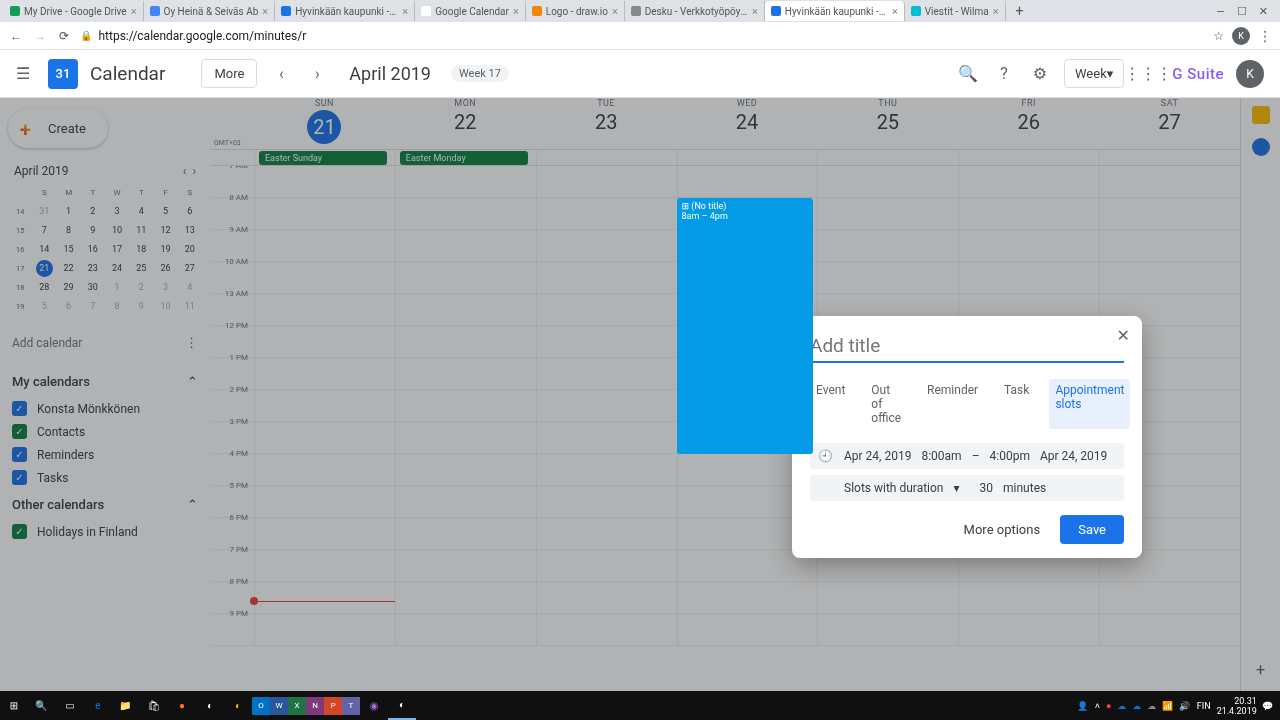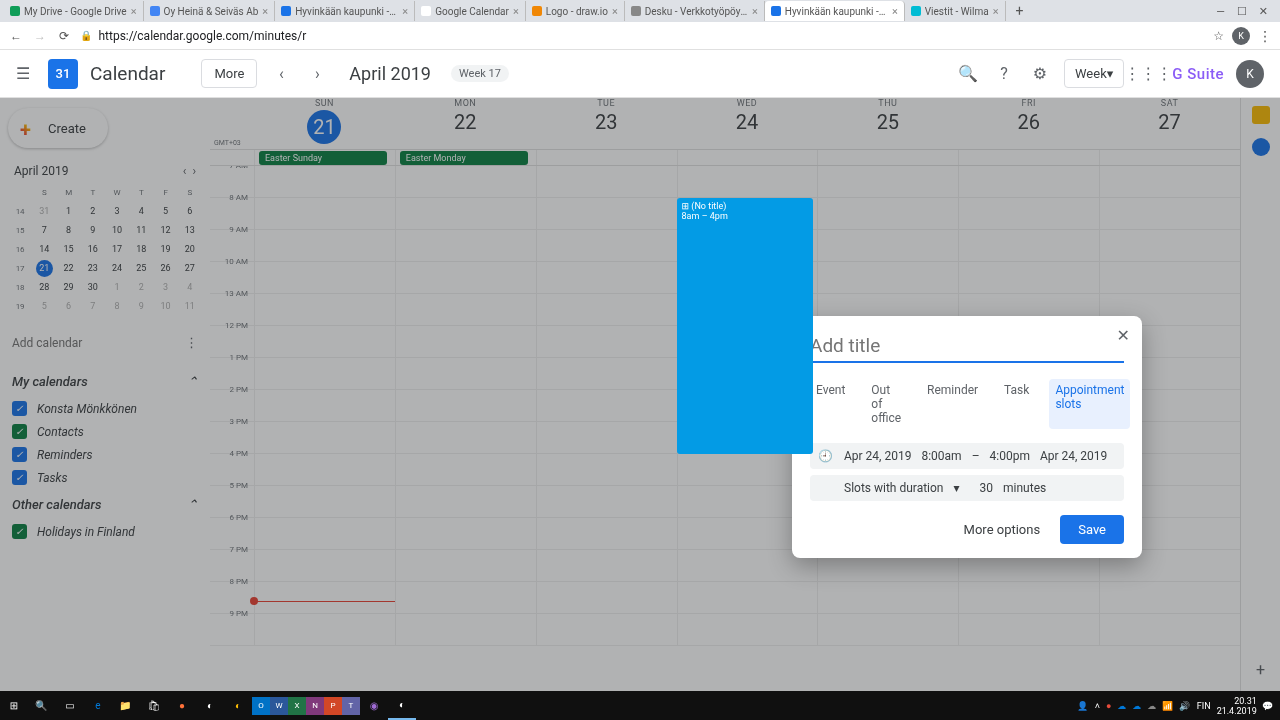--- a/index.html
+++ b/index.html
@@ -44,21 +44,21 @@
 .minihdr .arrows { display:flex; gap:6px; color:#5f6368; }
 .minigrid { display:grid; grid-template-columns:repeat(8,1fr); text-align:center; gap:2px 0; }
 .minigrid div { height:17px; line-height:17px; font-size:9px; color:#70757a; }
 .minigrid .dh { font-size:8px; color:#70757a; }
 .minigrid .wn { font-size:8px; color:#70757a; }
 .minigrid .d { color:#3c4043; }
 .minigrid .od { color:#b0b0b0; }
 .minigrid .today { background:#1a73e8; color:#fff; border-radius:50%; width:17px; margin:0 auto; }
 .addcal { display:flex; align-items:center; justify-content:space-between; padding:6px 4px; font-size:13px; color:#5f6368; margin-bottom:10px; }
 .addcal input { border:none; outline:none; font-size:12px; width:120px; background:transparent; }
-.calsection { font-size:13px; color:#3c4043;font-style:italic; }
+.calsection { font-size:13px; color:#3c4043; }
 .calsection .sh { display:flex; justify-content:space-between; align-items:center; padding:8px 4px; font-weight:500; }
 .calitem { display:flex; align-items:center; gap:10px; padding:4px 4px; font-size:12px; }
 .calitem .cb { width:15px; height:15px; border-radius:3px; display:flex; align-items:center; justify-content:center; color:#fff; font-size:10px; }
 
 .calgrid { flex:1; position:relative; overflow:hidden; }
 .dayhdr { height:52px; display:flex; border-bottom:1px solid #e0e0e0; }
 .gutter { width:44px; font-size:7px; color:#70757a; display:flex; align-items:flex-end; padding:0 0 2px 4px; }
 .daycol { flex:1; text-align:center; }
 .daycol .dn { font-size:9px; color:#70757a; letter-spacing:0.5px; }
 .daycol .dd { font-size:20px; color:#3c4043; margin-top:2px; }

